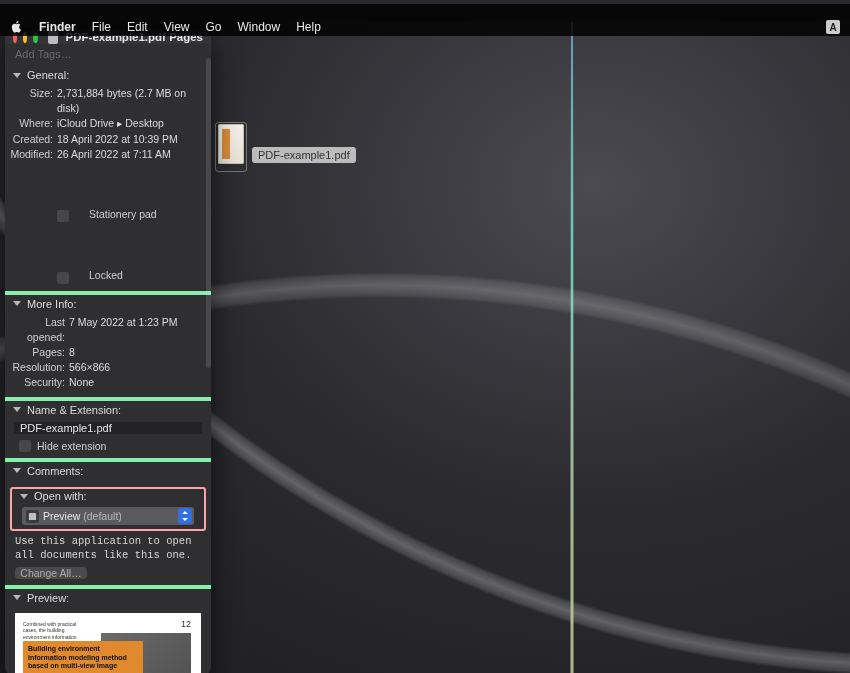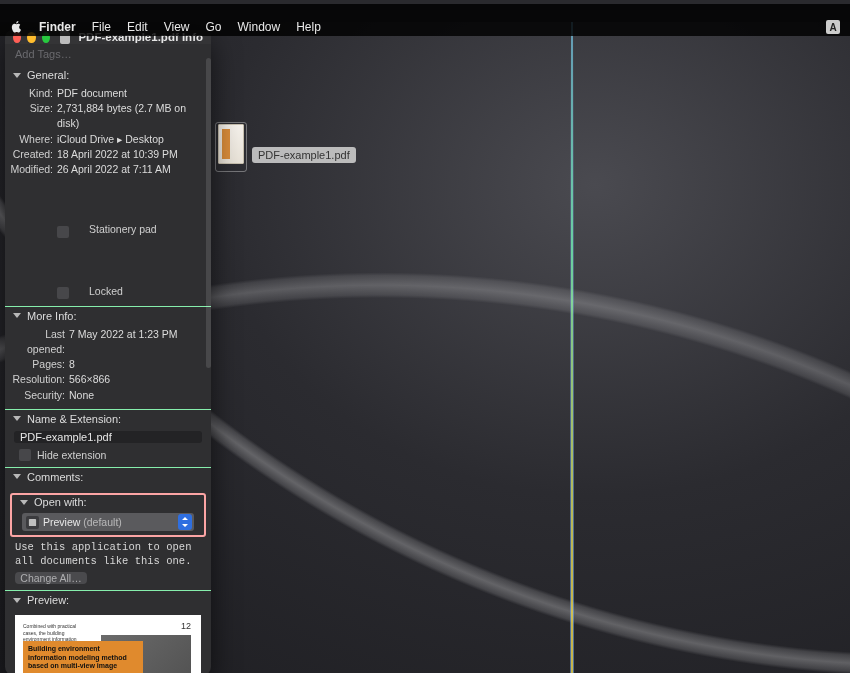--- a/index.html
+++ b/index.html
@@ -33,21 +33,21 @@
   .info-window { position: absolute; top: 30px; left: 5px; width: 206px; height: 645px; background: #2f2f31; border-radius: 8px; box-shadow: 0 12px 28px rgba(0,0,0,0.6); display:flex; flex-direction:column; overflow:hidden; color:#d8d8d8; z-index:15;}
   .scrollbar-gutter { position:absolute; top:28px; right:0; width:5px; height:310px; background:rgba(255,255,255,0.12); border-radius:3px;}
   .titlebar { display:flex; align-items:center; height:28px; padding:0 8px; gap:6px; background:#343436;}
   .dot { width:11px; height:11px; border-radius:50%; }
   .dot.red{background:#ff5f56;} .dot.yellow{background:#ffbd2e;} .dot.green{background:#27c93f;}
   .titlebar .doc-icon{ width:14px; height:14px; margin-left:4px; display:flex; align-items:center; justify-content:center;}
   .titlebar .doc-icon svg{width:12px;height:14px;fill:#bcbcbc;}
   .titlebar .title { font-size:11.5px; font-weight:600; color:#e6e6e6; white-space:nowrap;}
   .add-tags { padding:4px 10px 6px; font-size:11px; color:#6a6a6e; }
 
-  .section-header { display:flex; align-items:center; gap:4px; padding:3px 8px; font-size:11px; color:#dcdcdc; cursor:default; border-top:1px solid #86efac;}
+  .section-header { display:flex; align-items:center; gap:4px; padding:3px 8px; font-size:11px; color:#dcdcdc; cursor:default; border-top:4px solid #86efac;}
   .section-header.first{border-top:none;}
   .section-header::before { content:""; display:inline-block; width:0;height:0; border-left:4px solid transparent; border-right:4px solid transparent; border-top:5px solid #b8b8b8; margin-right:2px;}
 
   .kv-block { padding:2px 2px 6px 2px; font-size:10.5px; line-height:1.45; }
   .kv-row { display:flex; }
   .kv-row .k { width:50px; min-width:50px; text-align:right; padding-right:4px; color:#d0d0d0; }
   .kv-row.wide .k { width:62px; min-width:62px; }
   .kv-row .v { color:#dcdcdc; flex:1; }
   .chk-row { display:flex; align-items:flex-end; gap:20px; padding:1px 0 1px 50px; font-size:10.5px; color:#cfcfcf;margin-top:44px;}
   .chk { width:12px; height:12px; border-radius:2px; background:#47474a; }
@@ -110,31 +110,27 @@
 
   <div class="titlebar">
     <span class="dot red"></span>
     <span class="dot yellow"></span>
     <span class="dot green"></span>
     <span class="doc-icon">
       <svg viewBox="0 0 12 14">
           <path d="M2 0h5l3 3v9a2 2 0 0 1-2 2H2a2 2 0 0 1-2-2V2a2 2 0 0 1 2-2z"></path>
         </svg>
     </span>
-    <span class="title">PDF-example1.pdf Info</span>
+    <span class="title">PDF-example1.pdf Pages</span>
   </div>
 
   <div class="add-tags">Add Tags…</div>
 
   <div class="section-header first">General:</div>
   <div class="kv-block">
-    <div class="kv-row">
-        <div class="k">Kind:</div>
-        <div class="v">PDF document</div>
-      </div>
     <div class="kv-row">
         <div class="k">Size:</div>
         <div class="v">2,731,884 bytes (2.7 MB on disk)</div>
       </div>
     <div class="kv-row">
         <div class="k">Where:</div>
         <div class="v">iCloud Drive ▸ Desktop</div>
       </div>
     <div class="kv-row">
         <div class="k">Created:</div>

